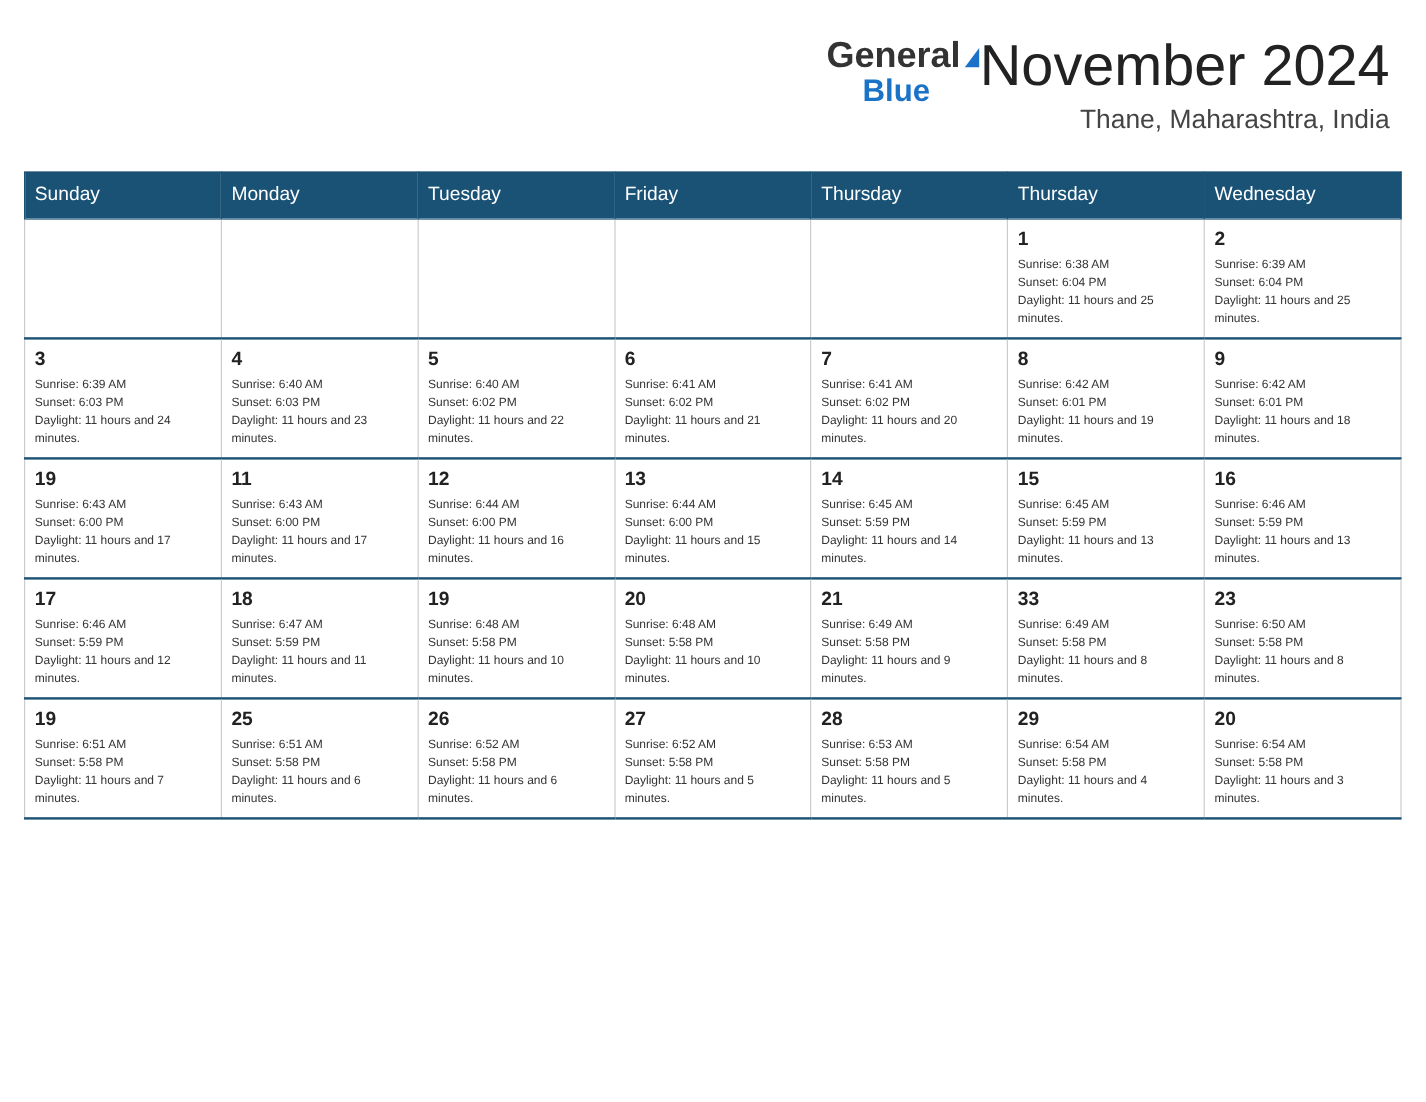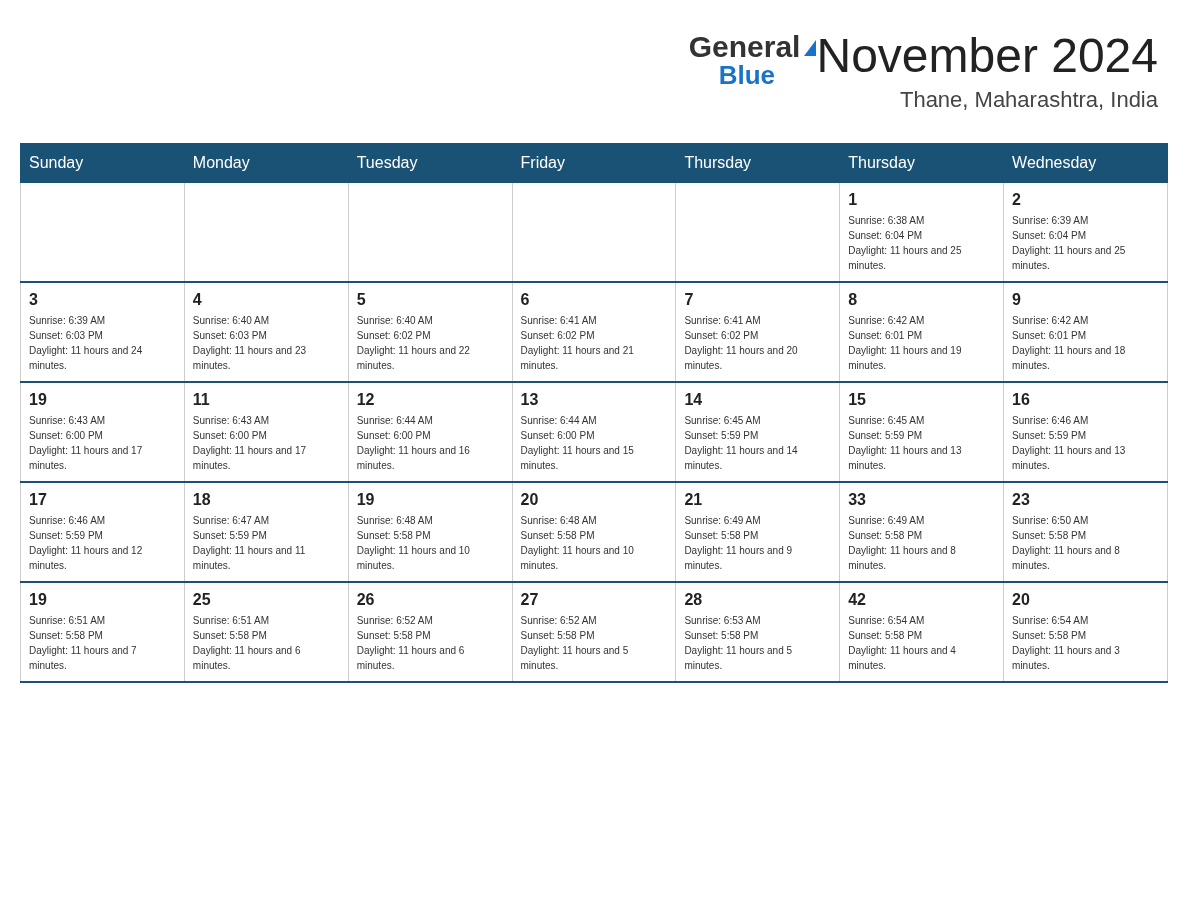--- a/index.html
+++ b/index.html
@@ -231,21 +231,21 @@
         </td>
         <td>
           <span class="day-number">27</span>
           <div class="day-info">Sunrise: 6:52 AM<br>Sunset: 5:58 PM<br>Daylight: 11 hours and 5 minutes.</div>
         </td>
         <td>
           <span class="day-number">28</span>
           <div class="day-info">Sunrise: 6:53 AM<br>Sunset: 5:58 PM<br>Daylight: 11 hours and 5 minutes.</div>
         </td>
         <td>
-          <span class="day-number">42</span>
+          <span class="day-number">29</span>
           <div class="day-info">Sunrise: 6:54 AM<br>Sunset: 5:58 PM<br>Daylight: 11 hours and 4 minutes.</div>
         </td>
         <td>
           <span class="day-number">20</span>
           <div class="day-info">Sunrise: 6:54 AM<br>Sunset: 5:58 PM<br>Daylight: 11 hours and 3 minutes.</div>
         </td>
       </tr>
     </tbody>
 </table>
 

